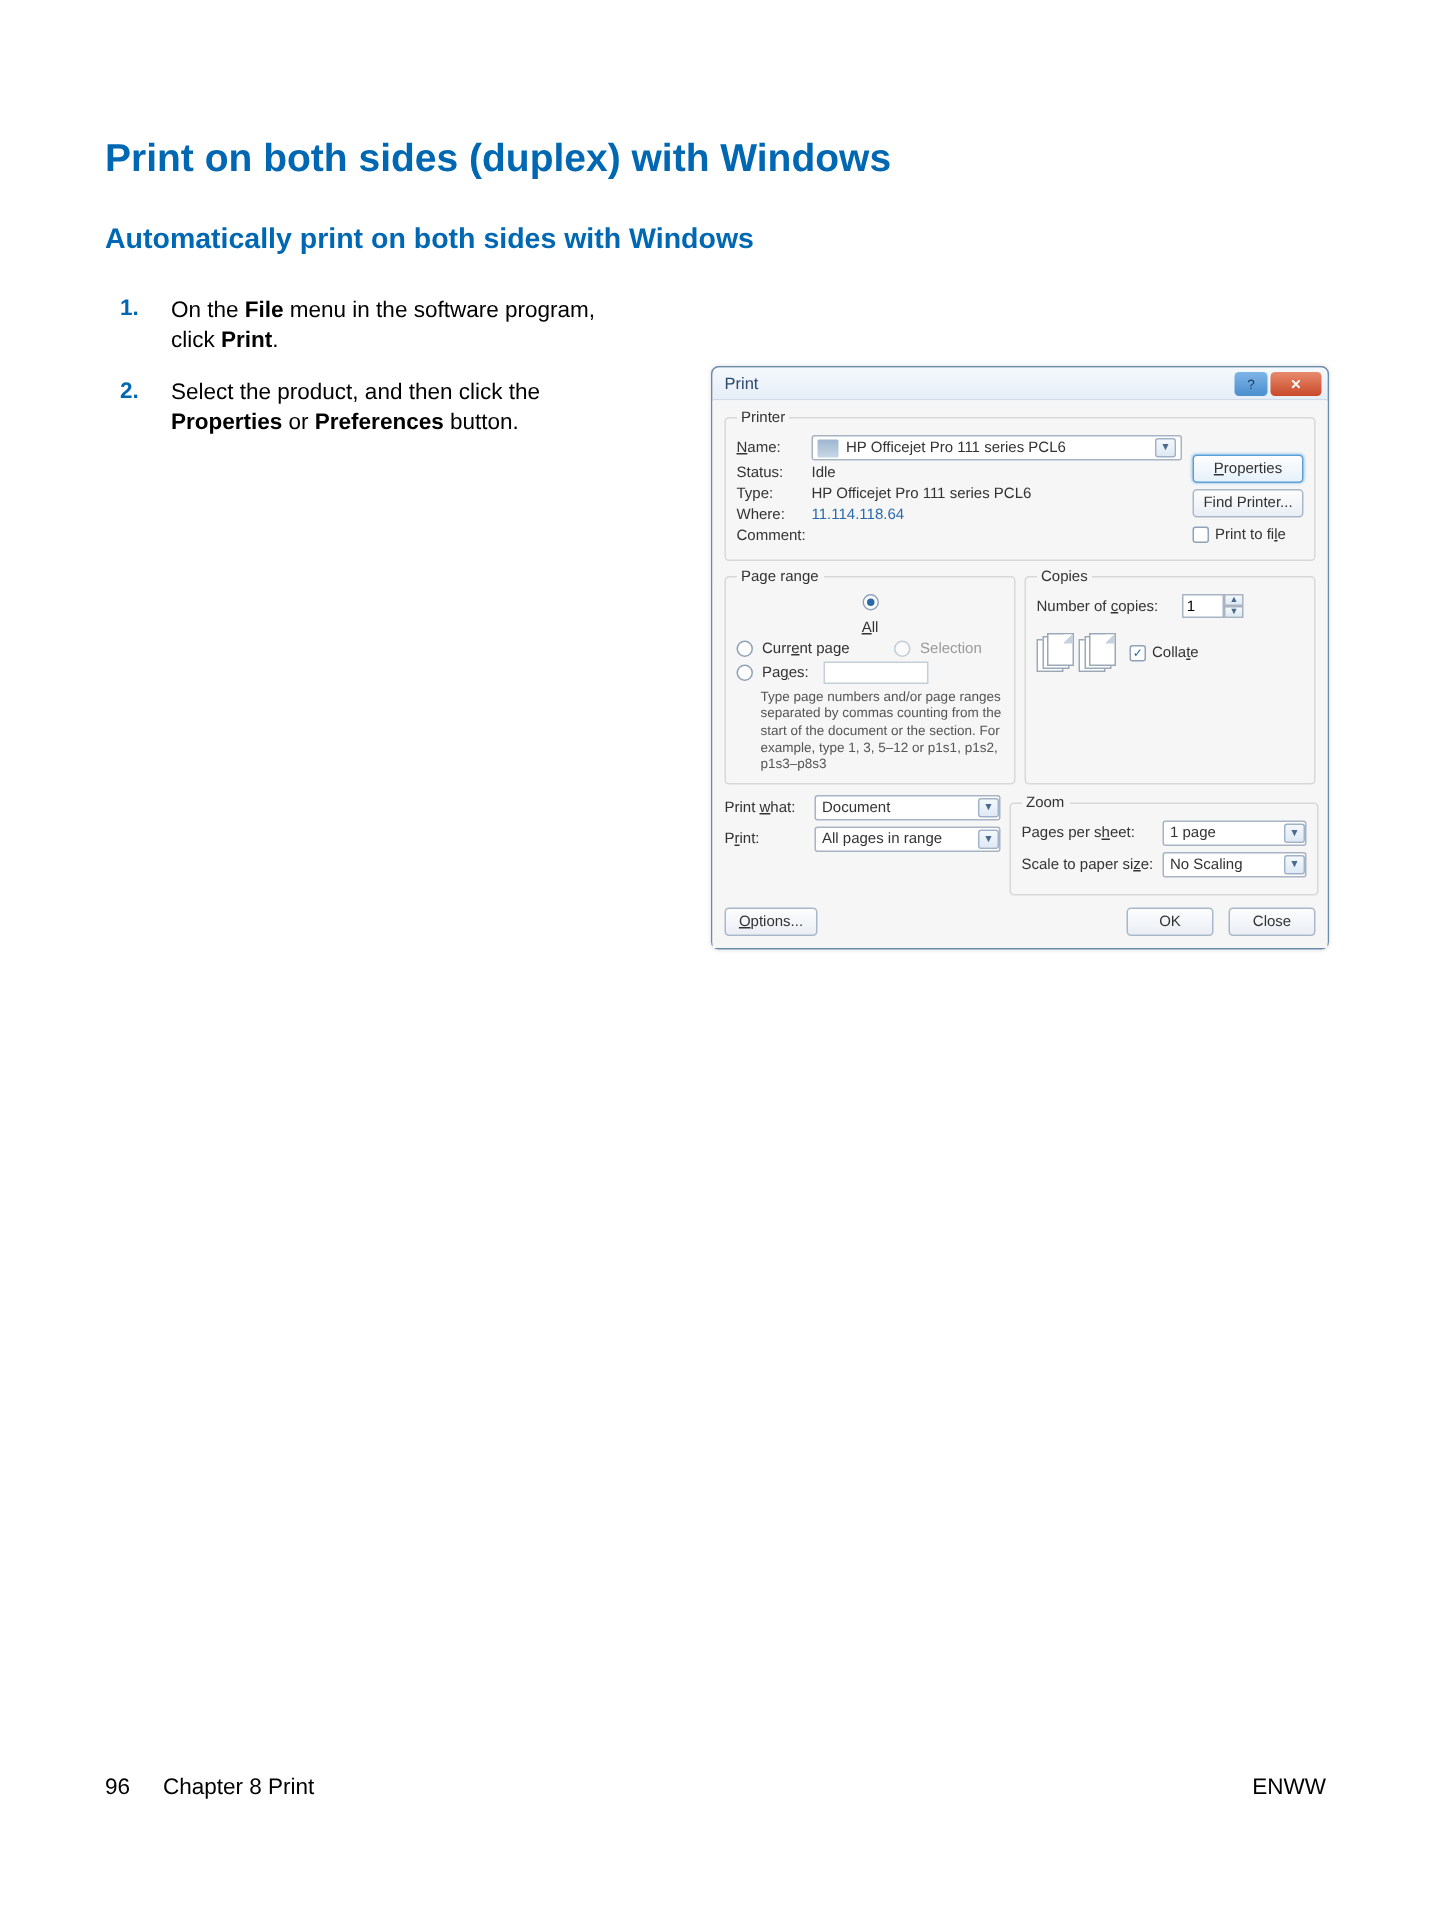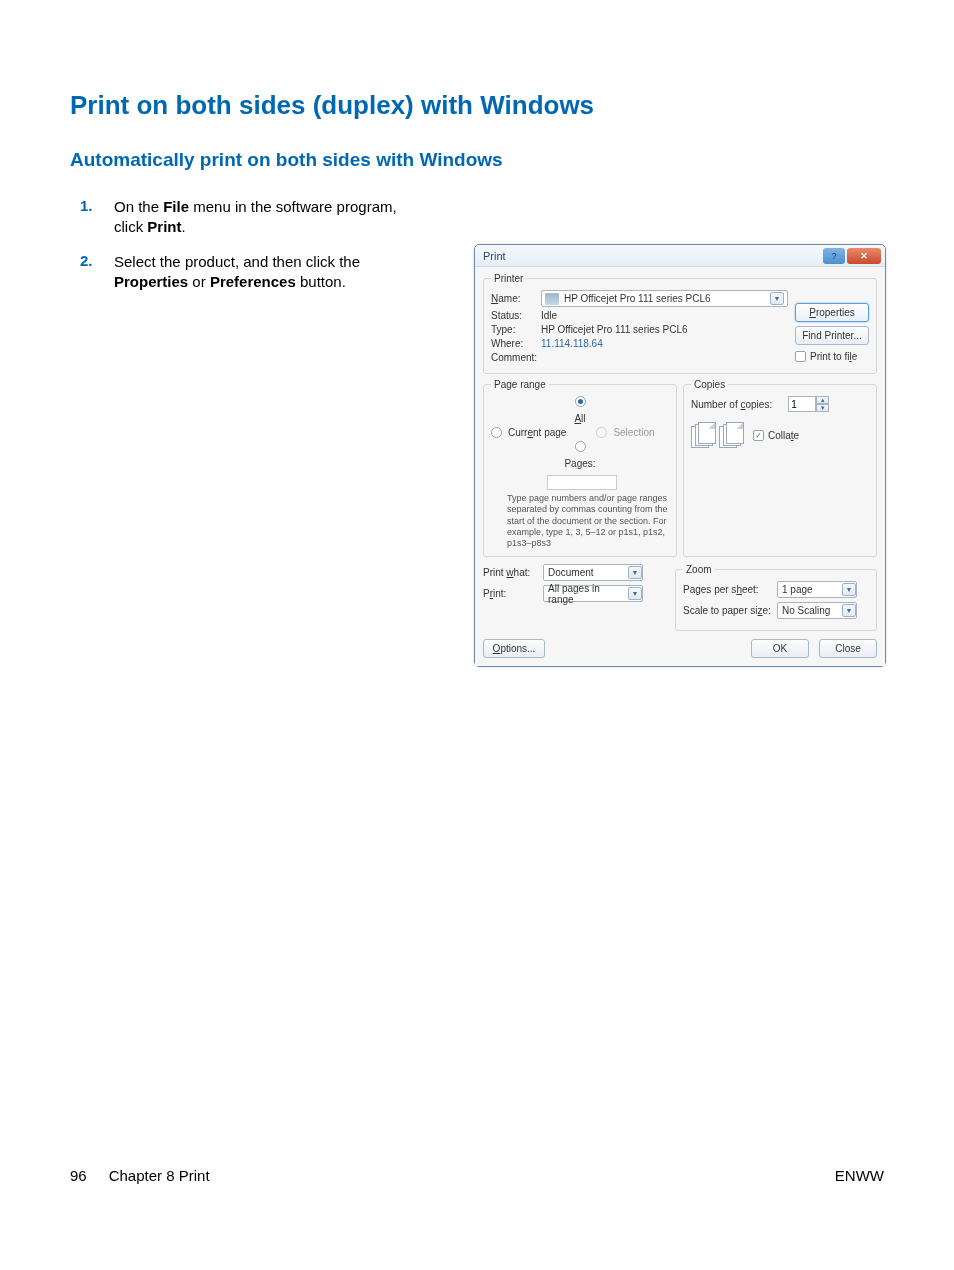--- a/index.html
+++ b/index.html
@@ -57,28 +57,28 @@
   .spin-btns div { width:13px; height:8px; border:1px solid #a8b4c4; background:linear-gradient(#f4f8fc,#dfe9f4); font-size:6px; line-height:6px; text-align:center; color:#4a6a90;}
   .collate-ill { display:flex; gap:4px; align-items:flex-end; margin:4px 0 4px 0;}
   .stack { position:relative; width:24px; height:26px; }
   .sheet { position:absolute; width:18px; height:22px; border:1px solid #9aa8b7; background:#fff; }
   .sheet.a{left:0;top:4px;} .sheet.b{left:4px;top:2px;} .sheet.c{left:7px;top:0;}
   .fold { position:absolute; right:0; top:0; width:6px; height:6px; background:linear-gradient(135deg,#fff 48%, #c5d2df 50%);}
 
   .bottom-grid { display:flex; gap:6px; margin-top:2px;}
   .bcol { display:flex; align-items:center; gap:4px; margin-bottom:4px;}
   .bcol .lab { width:56px; }
-  .sel-sm { width:100px; height:17px; border:1px solid #a8b4c4; background:#fff; display:flex; align-items:center; justify-content:space-between; padding:0 0 0 4px; border-radius:2px;}
+  .sel-sm { width:124px; height:17px; border:1px solid #a8b4c4; background:#fff; display:flex; align-items:center; justify-content:space-between; padding:0 0 0 4px; border-radius:2px;}
   .zoom-col .lab{ width:90px; }
-  .sel-md { width:80px; }
+  .sel-md { width:96px; }
   .footer-row { display:flex; justify-content:space-between; margin-top:8px; }
   .footer-row .right { display:flex; gap:10px;text-align:right; }
   .footer-row .btn { width:58px; }
 
-  .page-footer { position:absolute; bottom:86px; left:70px; right:70px; display:flex; justify-content:space-between; font-size:15px; }
+  .page-footer { position:absolute; bottom:70px; left:70px; right:70px; display:flex; justify-content:space-between; font-size:15px; }
   .page-footer .left { display:flex; gap:22px; }
 </style>
 </head>
 <body>
 
 <div class="page">
   <h1 class="main-title">Print on both sides (duplex) with Windows</h1>
   <h2 class="sub-title">Automatically print on both sides with Windows</h2>
 
   <ol class="steps">
@@ -155,21 +155,21 @@
                 <span class="radio sel"></span>
                 <span><span class="u">A</span>ll</span>
               </div>
             <div class="row" style="gap:6px;">
               <span class="radio"></span>
                 <span>Curr<span class="u">e</span>nt page</span>
               <span style="width:18px;"></span>
               <span class="radio" style="opacity:.5;"></span>
                 <span style="color:#9a9a9a;">Selection</span>
             </div>
-            <div class="row" style="gap:6px;flex-direction:column;">
+            <div class="row" style="gap:6px;">
                 <span class="radio"></span>
                 <span>Pa<span class="u">g</span>es:</span>
                 <span class="pages-input"></span>
               </div>
             <div class="hint">Type page numbers and/or page ranges separated by commas counting from the start of the document or the section. For example, type 1, 3, 5–12 or p1s1, p1s2, p1s3–p8s3</div>
           </fieldset>
 
           <fieldset class="grp">
             <legend>Copies</legend>
             <div class="copies-row">

